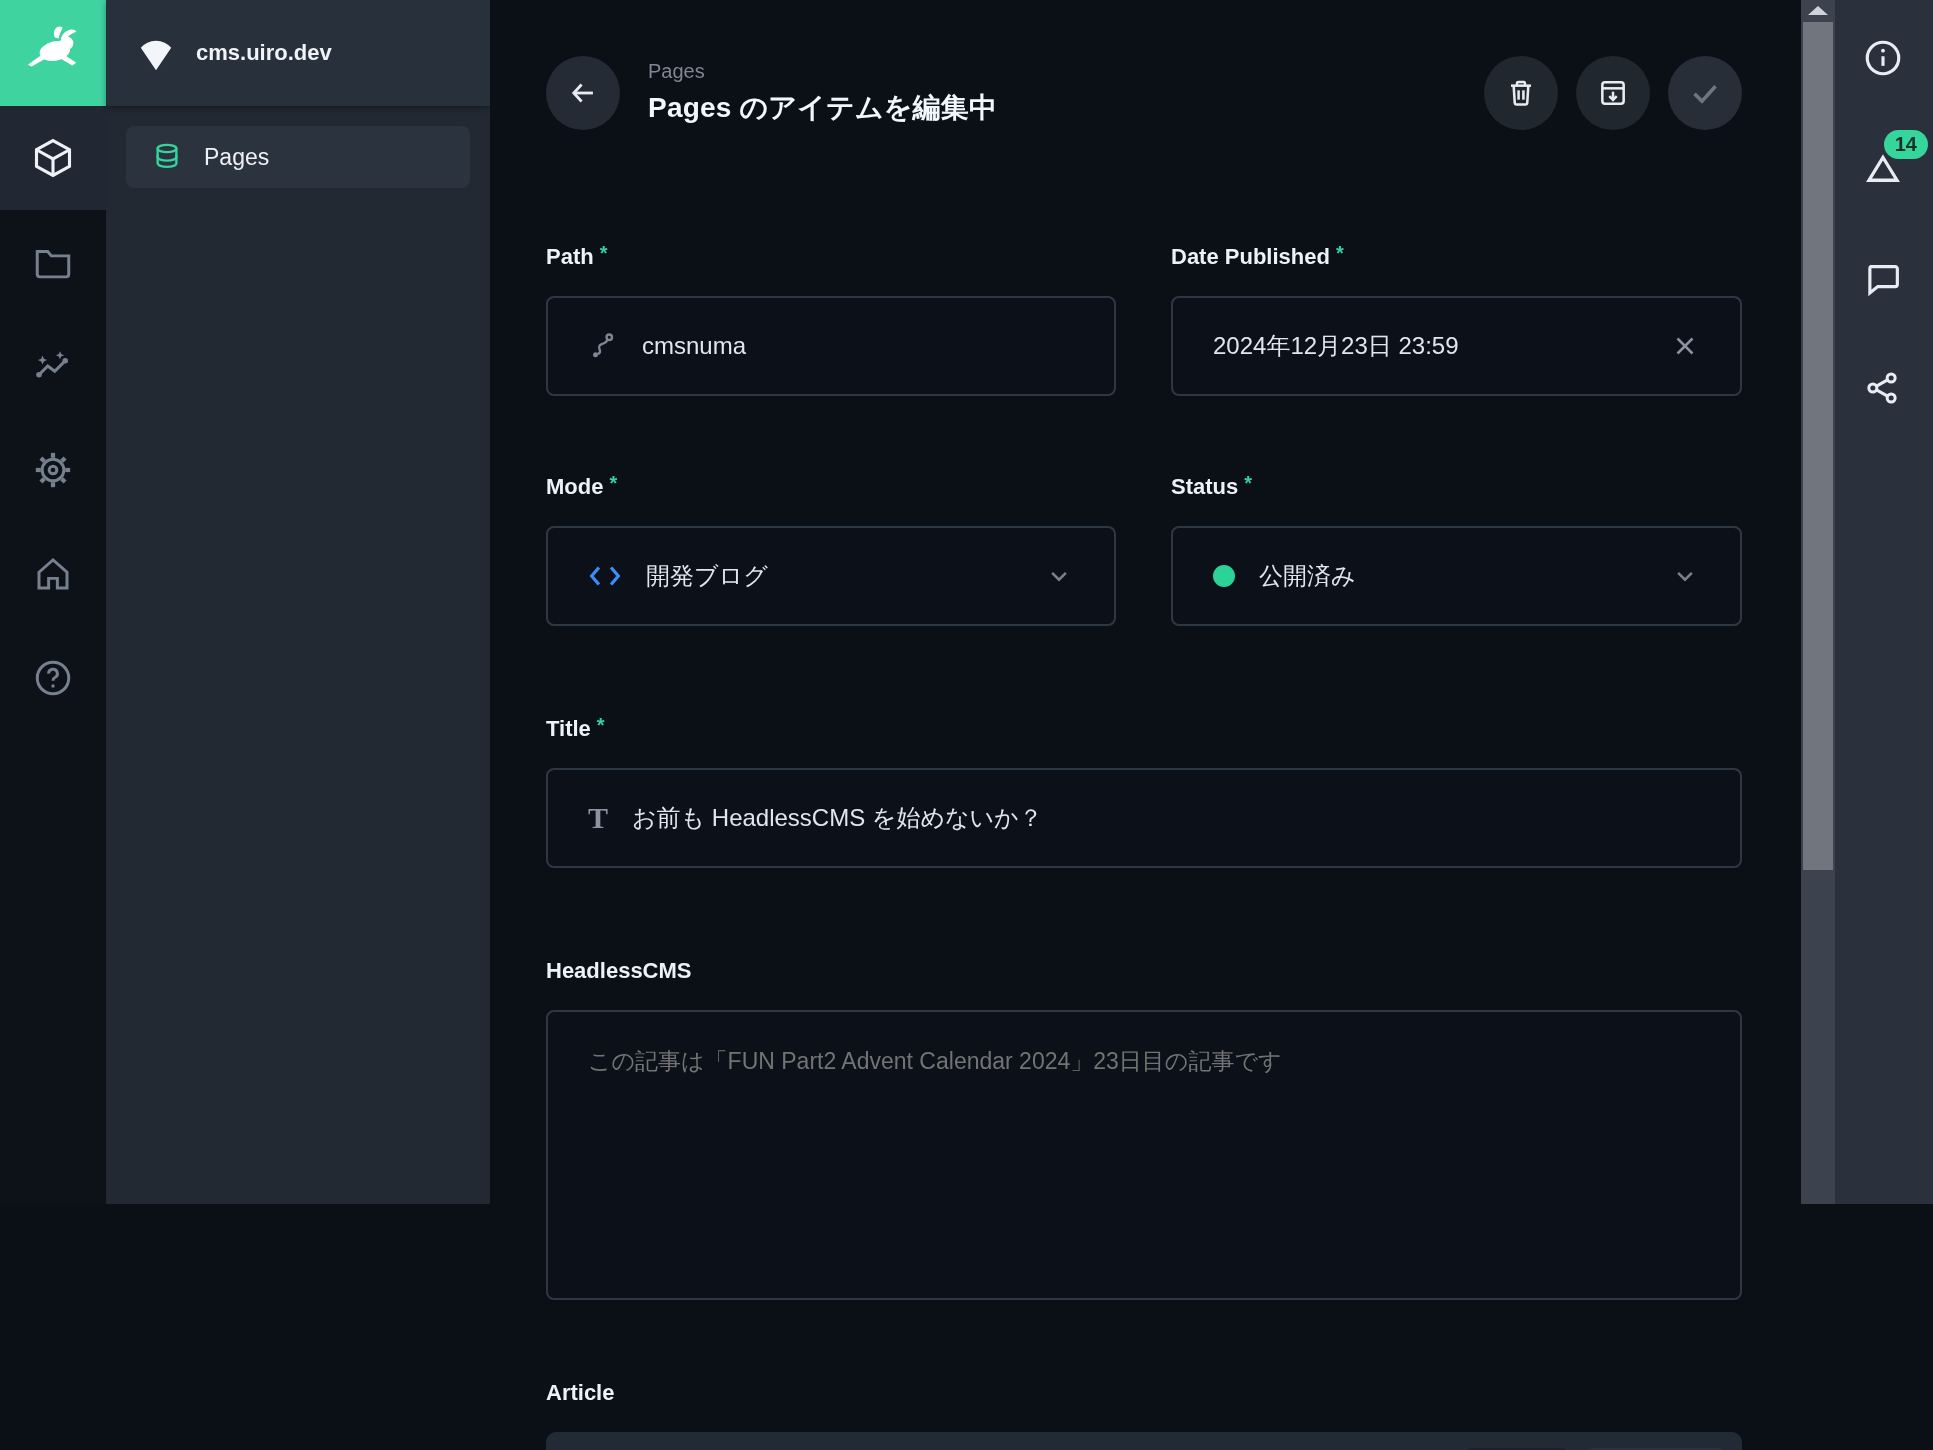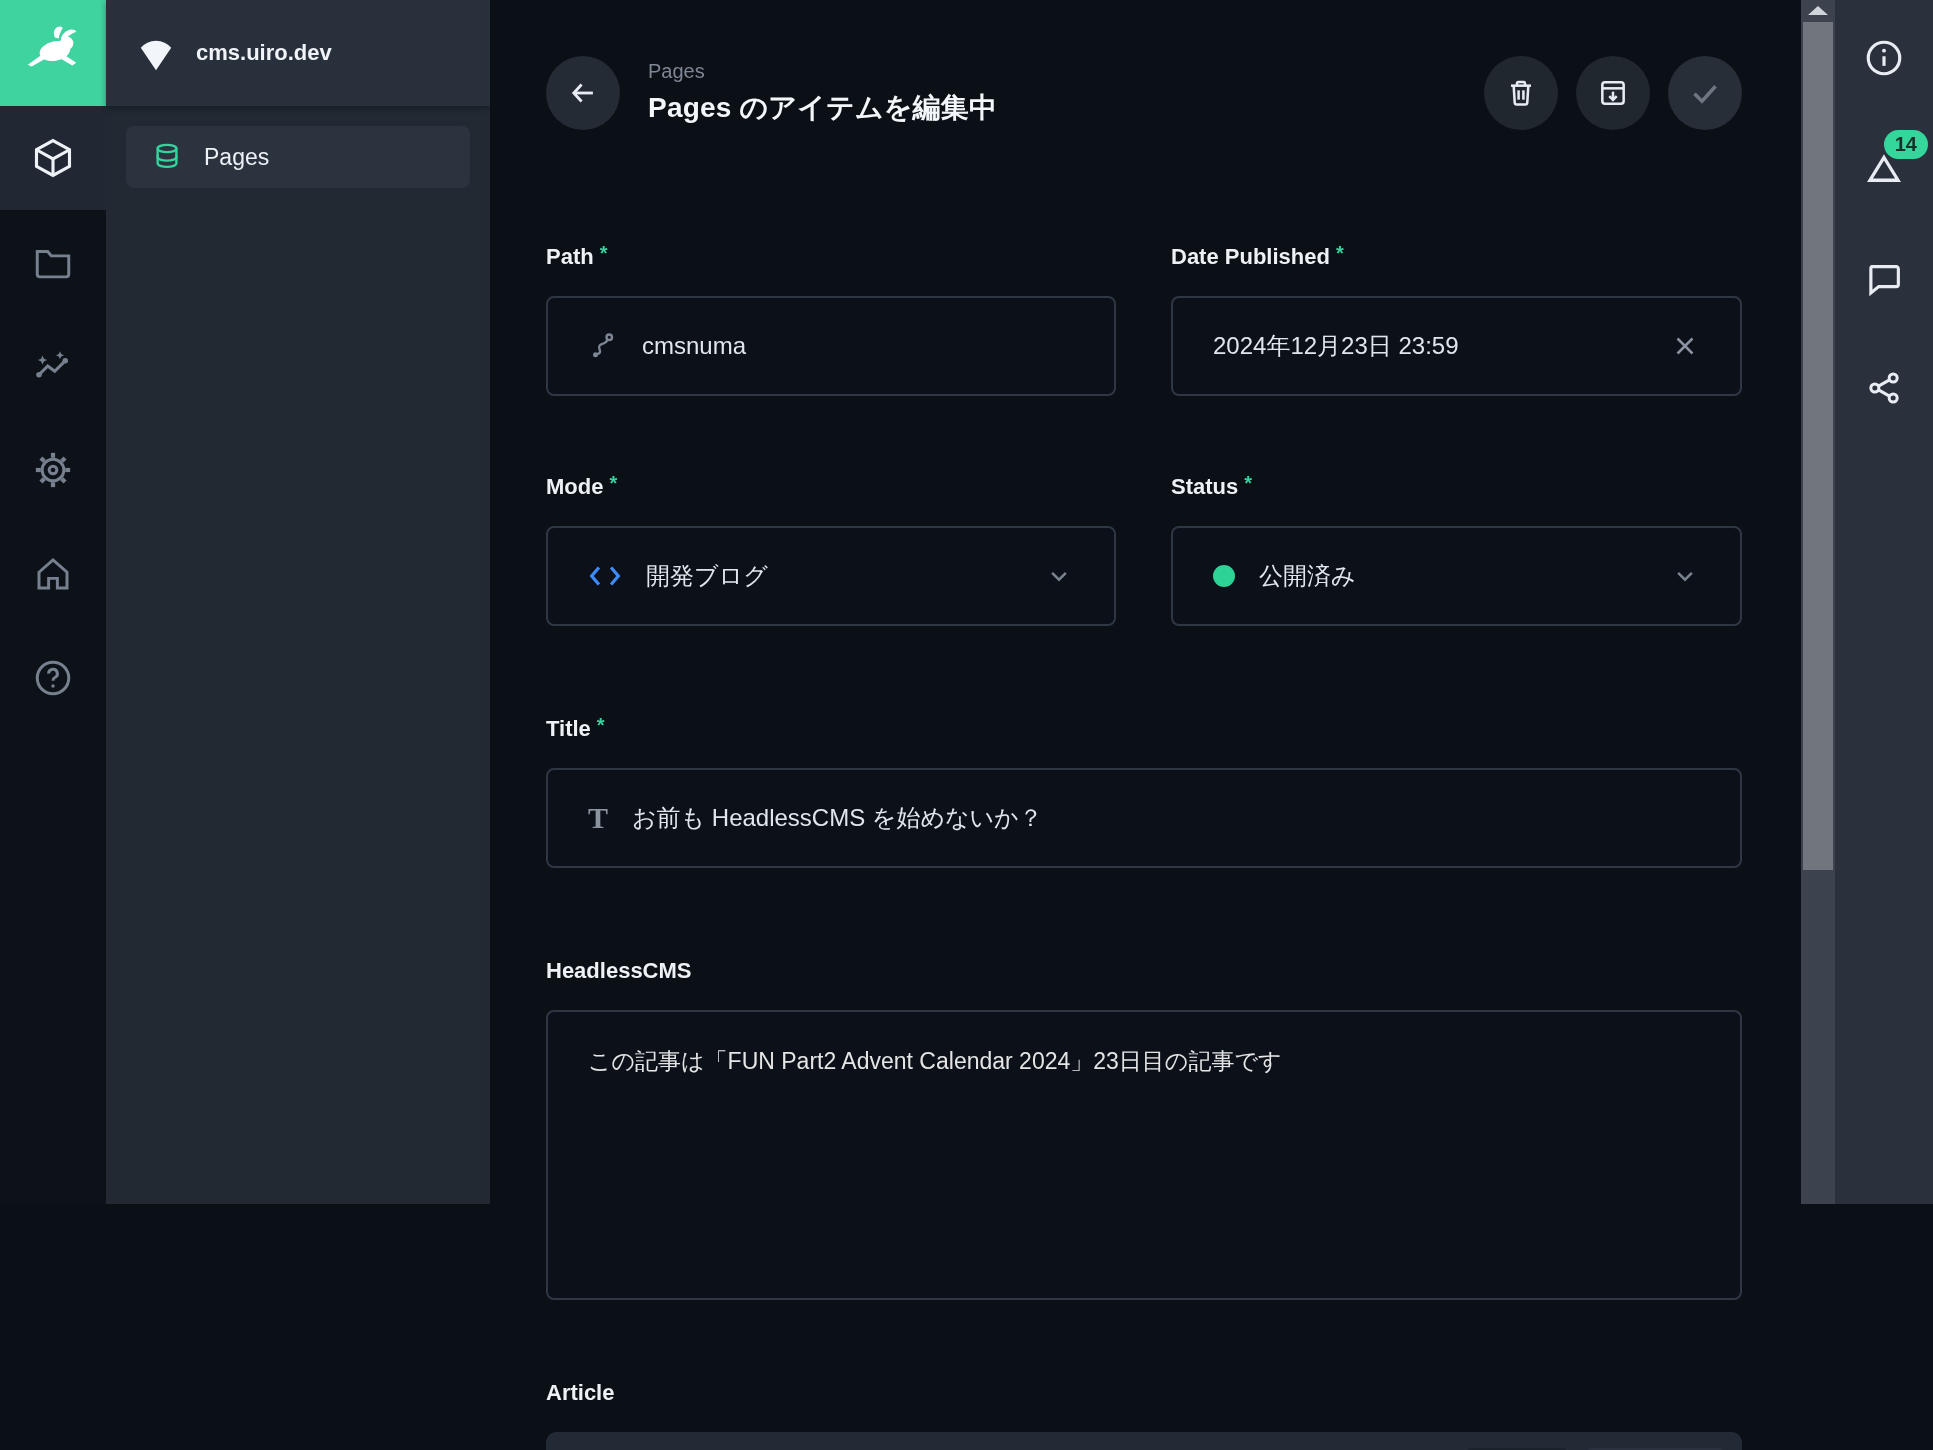--- a/index.html
+++ b/index.html
@@ -36,41 +36,41 @@
   
   .form { margin-top:112px; }
   .grid2 { display:grid; grid-template-columns:570px 571px; column-gap:55px; }
   .row-gap { margin-top:76px; }
   .sec-gap { margin-top:88px; }
   .field-label { color:#eef2f7; font-size:22px; font-weight:bold; margin-bottom:26px; }
   .req { color:#35d39e; font-size:20px; font-weight:bold; margin-left:6px; vertical-align:4px; }
   .control { height:100px; border:2px solid #2e3845; border-radius:8px; background:#0c1119;
              display:flex; align-items:center; padding:0 40px; gap:24px; color:#e0e6ee; font-size:24px; }
   .control .trail { margin-left:auto; display:flex; align-items:center; }
-  .textarea { height:290px; align-items:flex-start; padding-top:34px; font-size:23px; color:#e5e5e5; }
+  .textarea { height:290px; align-items:flex-start; padding-top:34px; font-size:23px; color:#737373; }
   .status-dot { width:22px; height:22px; border-radius:50%; background:#2cd296; flex-shrink:0; }
   .t-glyph { color:#8b93a0; font-size:30px; font-weight:bold; font-family:"Liberation Serif", serif; }
 
   
   .toolbar { margin-top:24px; height:72px; background:#222a35; border-radius:10px 10px 0 0;
              display:flex; align-items:center; padding:0 16px; gap:4px; }
   .tb-btn { width:52px; height:52px; display:flex; align-items:center; justify-content:center; border-radius:6px; }
   .tabs { margin-left:auto; display:flex; gap:14px; margin-bottom:-18px; }
   .tab { height:58px; padding:0 30px; border-radius:9px; display:flex; align-items:center; font-size:23px; }
   .tab.active { background:#1a212b; color:#f2f5f9; }
   .tab.inactive { background:#2a3240; color:#818b9a; }
 
   
   .scroll-col { width:34px; background:#3d434e; flex-shrink:0; position:relative; }
   .scroll-up { position:absolute; top:6px; left:7px; width:0; height:0; border-left:10px solid transparent; border-right:10px solid transparent; border-bottom:9px solid #cfd3da; }
   .scroll-thumb { position:absolute; top:22px; left:2px; right:2px; height:848px; background:#70757e; }
 
   
   .right-bar { width:98px; background:#2a313d; flex-shrink:0; display:flex; flex-direction:column; align-items:center; padding-top:36px; gap:66px; }
-  .rb-item { width:44px; height:44px; display:flex; align-items:center; justify-content:center; position:relative; }
+  .rb-item { width:44px; height:44px; display:flex; align-items:center; position:relative; }
   .badge { position:absolute; top:-16px; right:-22px; background:#35d69c; color:#14312a; font-size:20px; font-weight:bold; padding:3px 11px; border-radius:16px; }
 
   svg { display:block; }
 </style>
 </head>
 <body>
 
 <div class="app">
 
   <nav class="module-bar">

